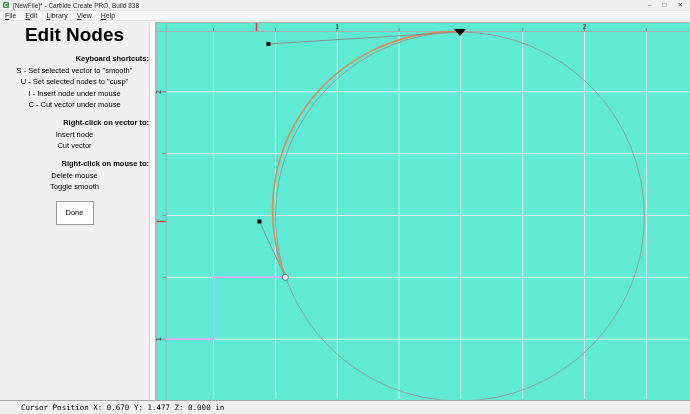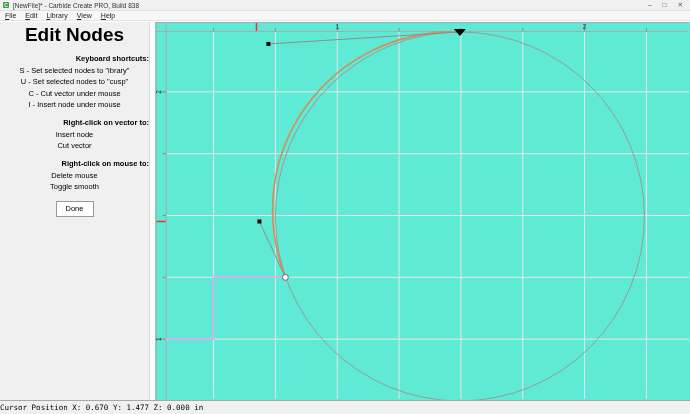--- a/index.html
+++ b/index.html
@@ -19,28 +19,28 @@
   .menu-item{font-size:7px;color:#222;margin-right:9px;white-space:nowrap;}
   .menu-item .mn{text-decoration:underline;}
   
   .main{position:absolute;left:0;top:22px;width:690px;height:378px;background:#5eead4;}
   .sidebar{position:absolute;left:0;top:0;width:150px;height:378px;background:#f0f0f0;
            border-right:1px solid #dcdcdc;box-sizing:border-box;text-align:center;color:#000;}
   .gutter{position:absolute;left:150px;top:0;width:5px;height:378px;background:#fafafa;}
   .sb-title{font-size:19px;font-weight:bold;padding-top:3px;line-height:20px;}
   .sb-head{font-size:7.5px;font-weight:bold;margin-top:9px;text-align:right;}
   .sb-line{font-size:7.5px;margin-top:3.5px;line-height:8px;}
-  .done-btn{display:block;margin:10px auto 0 auto;width:38px;height:16px;background:#fff;
+  .done-btn{display:block;margin:10px auto 0 auto;width:38px;height:24px;background:#fff;
             border:1px solid #9a9a9a;font-size:7.5px;line-height:10px;text-align:center;
             font-family:"Liberation Sans",sans-serif;padding:0;}
   .canvas-svg{position:absolute;left:155px;top:0;width:535px;height:378px;}
   
   .statusbar{position:absolute;left:0;top:400px;width:690px;height:14px;background:#f0f0f0;
              border-top:1px solid #a8a8a8;box-sizing:border-box;display:flex;align-items:center;}
-  .status-text{font-family:"DejaVu Sans Mono",monospace;font-size:7.5px;color:#000;padding-left:0;white-space:nowrap;}
+  .status-text{font-family:"DejaVu Sans Mono",monospace;font-size:7.5px;color:#000;padding-left:21px;white-space:nowrap;}
   svg text{font-family:"Liberation Sans",sans-serif;font-size:6.5px;fill:#333;}
 </style>
 </head>
 <body>
 
 <div class="titlebar">
   <div class="app-icon">C</div>
   <div class="window-title">[NewFile]* - Carbide Create PRO, Build 838</div>
   <div class="win-controls">
     <span>–</span>
@@ -55,24 +55,24 @@
   <span class="menu-item"><span class="mn">L</span><span>ibrary</span></span>
   <span class="menu-item"><span class="mn">V</span><span>iew</span></span>
   <span class="menu-item"><span class="mn">H</span><span>elp</span></span>
 </div>
 
 <div class="main">
 
   <div class="sidebar">
     <div class="sb-title">Edit Nodes</div>
     <div class="sb-head">Keyboard shortcuts:</div>
-    <div class="sb-line">S - Set selected nodes to "ibrary"</div>
+    <div class="sb-line">S - Set selected vector to "smooth"</div>
     <div class="sb-line">U - Set selected nodes to "cusp"</div>
+    <div class="sb-line">I - Insert node under mouse</div>
     <div class="sb-line">C - Cut vector under mouse</div>
-    <div class="sb-line">I - Insert node under mouse</div>
     <div class="sb-head">Right-click on vector to:</div>
     <div class="sb-line">Insert node</div>
     <div class="sb-line">Cut vector</div>
     <div class="sb-head">Right-click on mouse to:</div>
     <div class="sb-line">Delete mouse</div>
     <div class="sb-line">Toggle smooth</div>
     <button class="done-btn">Done</button>
   </div>
 
   <div class="gutter"></div>

